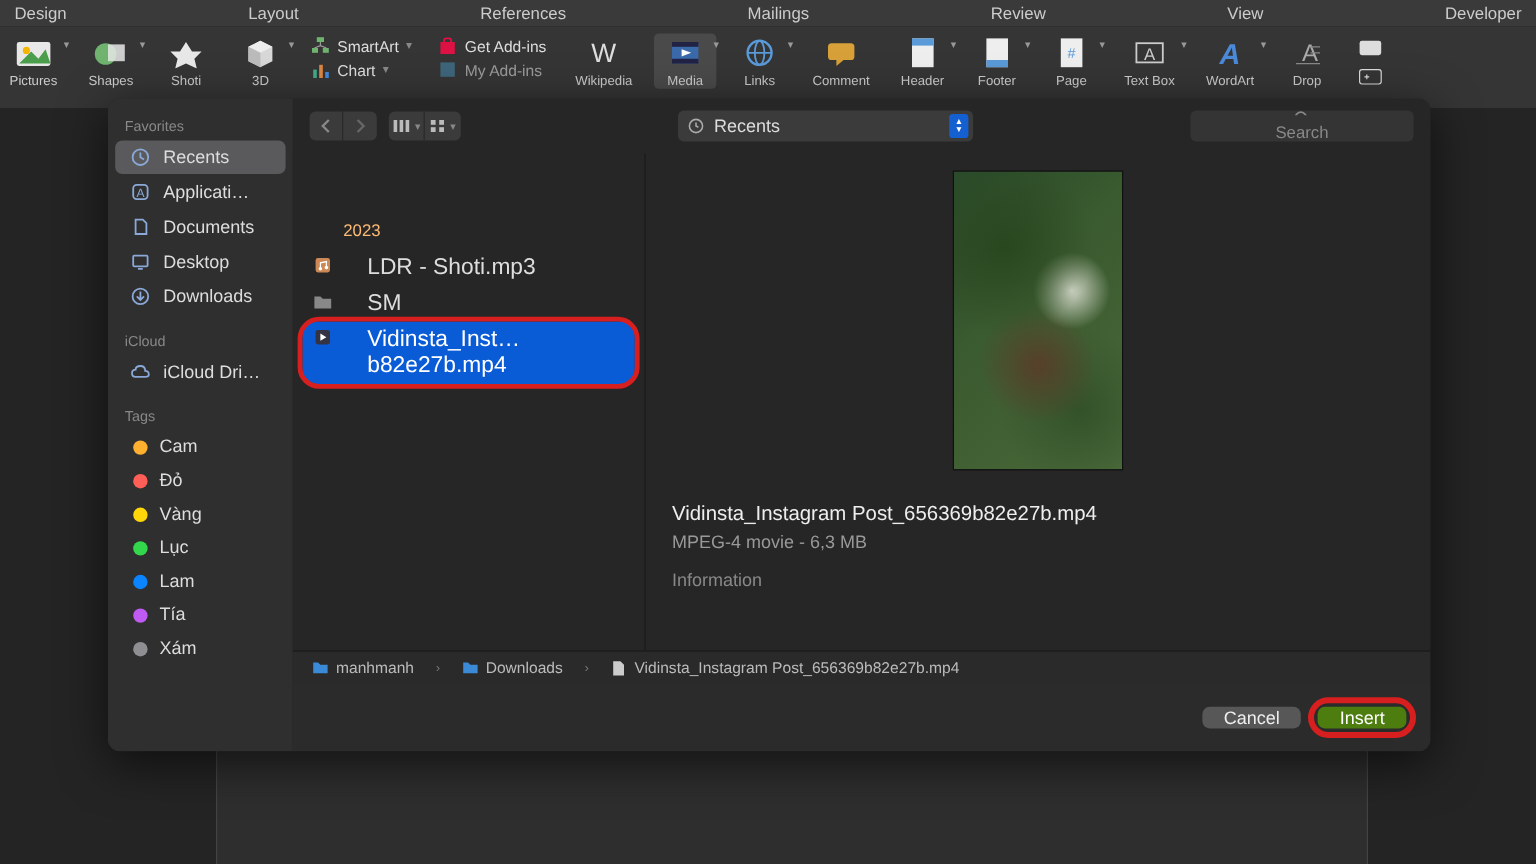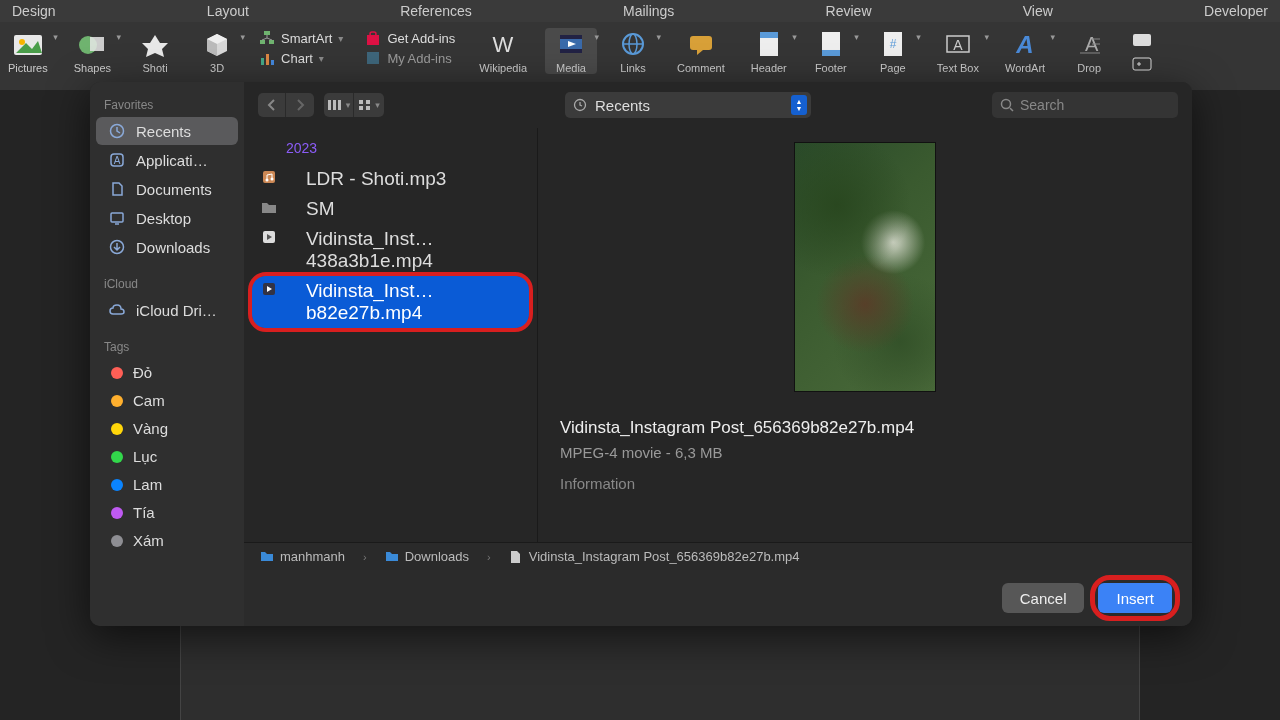--- a/index.html
+++ b/index.html
@@ -43,25 +43,25 @@
 .nav-btn { width: 28px; height: 24px; background:#3b3b3b; display:flex; align-items:center; justify-content:center; color:#777; }
 .nav-btn:first-child{ border-radius:5px 0 0 5px; border-right:1px solid #2a2a2a;}
 .nav-btn:last-child{ border-radius:0 5px 5px 0;}
 .view-seg { display:flex; background:#3b3b3b; border-radius:5px; overflow:hidden; }
 .view-btn { width:30px; height:24px; display:flex; align-items:center; justify-content:center; color:#bbb; border-right:1px solid #2a2a2a;}
 .view-btn:last-child{border-right:none;}
 .view-btn .chev{font-size:9px; margin-left:3px; color:#888;}
 .loc-dd { flex:0 0 246px; margin-left:auto; margin-right:auto; background:#3b3b3b; border-radius:5px; height:26px; display:flex; align-items:center; padding:0 6px 0 8px; position:relative; }
 .loc-dd .clock{width:14px;height:14px;margin-right:8px;}
 .loc-dd .arrows{ position:absolute; right:4px; width:16px; height:20px; background:#1560d0; border-radius:3px; display:flex; flex-direction:column; align-items:center; justify-content:center; font-size:7px; line-height:7px; color:#fff;}
-.search-box { width:186px; height:26px; background:#343434; border-radius:5px; display:flex; align-items:center; padding:0 8px; gap:6px; color:#888; font-size:14px; }
+.search-box { width:186px; height:26px; background:#343434; border-radius:5px; display:flex; align-items:center; padding:0 8px; gap:6px; color:#888; font-size:14px;flex-direction:column; }
 
 .content { flex:1; display:flex; min-height:0; }
 .file-col { width:294px; border-right:1px solid #1a1a1a; padding-top:8px; background:#262626; }
-.year-hdr { color:#8b5cf6; font-size:14px; padding:4px 0 8px 42px; }
+.year-hdr { color:#fdba74; font-size:14px; padding:4px 0 8px 42px;margin-top:44px; }
 .file-row { display:flex; gap:28px; padding:4px 16px; font-size:19px; color:#ddd; }
 .file-row .ficon{ width:18px; height:18px; flex-shrink:0; display:flex; align-items:center; justify-content:center;}
 .file-row.selected { position:relative; }
 .file-row.selected .pill { position:absolute; left:8px; right:8px; top:0; bottom:0; background:#0a5bd6; border-radius:12px; z-index:0; }
 .file-row.selected .ring { position:absolute; left:4px; right:4px; top:-4px; bottom:-4px; border:4px solid #d81f1f; border-radius:18px; z-index:1; pointer-events:none;}
 .file-row.selected > *:not(.pill):not(.ring){ position:relative; z-index:2; color:#fff; }
 
 .preview { flex:1; display:flex; flex-direction:column; align-items:center; padding:14px 10px 0; overflow:hidden;}
 .thumb { width:142px; height:250px; background:linear-gradient(135deg,#2a4a2a,#3a5a2f 40%,#4a6a3a); position:relative; border:1px solid #111; }
 .thumb::before{content:"";position:absolute;inset:0;background:
@@ -72,24 +72,24 @@
 .pv-title { font-size:17px; color:#eee; margin-top:26px; align-self:flex-start; padding-left:12px; }
 .pv-sub { font-size:15px; color:#999; margin-top:6px; align-self:flex-start; padding-left:12px; }
 .pv-info { font-size:15px; color:#888; margin-top:14px; align-self:flex-start; padding-left:12px; }
 
 .path-bar { height:28px; background:#2a2a2a; border-top:1px solid #1a1a1a; display:flex; align-items:center; gap:18px; padding:0 16px; font-size:13px; color:#bbb; }
 .path-seg { display:flex; align-items:center; gap:6px; }
 .path-sep { color:#777; font-size:11px; }
 .picon{width:14px;height:14px;}
 
 .footer { height:56px; background:#2b2b2b; display:flex; align-items:center; justify-content:flex-end; gap:14px; padding:0 20px; }
-.btn { height:30px; padding:0 18px; border-radius:6px; font-size:15px; display:flex; align-items:center; }
+.btn { height:18px; padding:0 18px; border-radius:6px; font-size:15px; display:flex; align-items:center; }
 .btn-cancel { background:#575757; color:#eee; }
 .btn-insert-wrap{ position:relative; }
-.btn-insert { background:#3b82f6; color:#fff; font-weight:500; position:relative; z-index:2;}
+.btn-insert { background:#4d7c0f; color:#fff; font-weight:500; position:relative; z-index:2;}
 .btn-insert-ring{ position:absolute; left:-8px; right:-8px; top:-8px; bottom:-8px; border:5px solid #d81f1f; border-radius:20px; z-index:3; pointer-events:none;}
 
 svg { display:block; }
 </style>
 </head>
 <body>
 
 <div class="menu-bar">
   <span>Design</span>
   <span>Layout</span>
@@ -358,26 +358,26 @@
           <span class="sb-icon">
             <svg width="18" height="14">
               <path d="M5 11 Q2 11 2 8 Q2 5 5 5 Q5 2 9 2 Q13 2 13 6 Q16 6 16 9 Q16 11 13 11 Z" fill="none" stroke="#8aa9d8" stroke-width="1.5"></path>
             </svg>
           </span>
           <span>iCloud Dri…</span>
         </div>
 
       <div class="sb-heading" style="margin-top:10px">Tags</div>
       <div class="sb-item">
+          <span class="tag-dot" style="background:#ffb02e"></span>
+          <span>Cam</span>
+        </div>
+      <div class="sb-item">
           <span class="tag-dot" style="background:#ff5f56"></span>
           <span>Đỏ</span>
-        </div>
-      <div class="sb-item">
-          <span class="tag-dot" style="background:#ffb02e"></span>
-          <span>Cam</span>
         </div>
       <div class="sb-item">
           <span class="tag-dot" style="background:#ffd60a"></span>
           <span>Vàng</span>
         </div>
       <div class="sb-item">
           <span class="tag-dot" style="background:#32d74b"></span>
           <span>Lục</span>
         </div>
       <div class="sb-item">
@@ -461,29 +461,20 @@
               <span>LDR - Shoti.mp3</span>
             </div>
           <div class="file-row">
               <span class="ficon">
                 <svg width="16" height="14">
                   <path d="M1 3 L6 3 L8 5 L15 5 L15 13 L1 13 Z" fill="#888"></path>
                 </svg>
               </span>
               <span>SM</span>
             </div>
-          <div class="file-row">
-              <span class="ficon">
-                <svg width="16" height="16">
-                  <rect x="2" y="2" width="12" height="12" rx="2" fill="#ddd"></rect>
-                  <path d="M6 5 L11 8 L6 11 Z" fill="#555"></path>
-                </svg>
-              </span>
-              <span>Vidinsta_Inst…438a3b1e.mp4</span>
-            </div>
           <div class="file-row selected">
             <span class="pill"></span>
               <span class="ring"></span>
             <span class="ficon">
                 <svg width="16" height="16">
                   <rect x="2" y="2" width="12" height="12" rx="2" fill="#334"></rect>
                   <path d="M6 5 L11 8 L6 11 Z" fill="#fff"></path>
                 </svg>
               </span>
             <span>Vidinsta_Inst…b82e27b.mp4</span>

